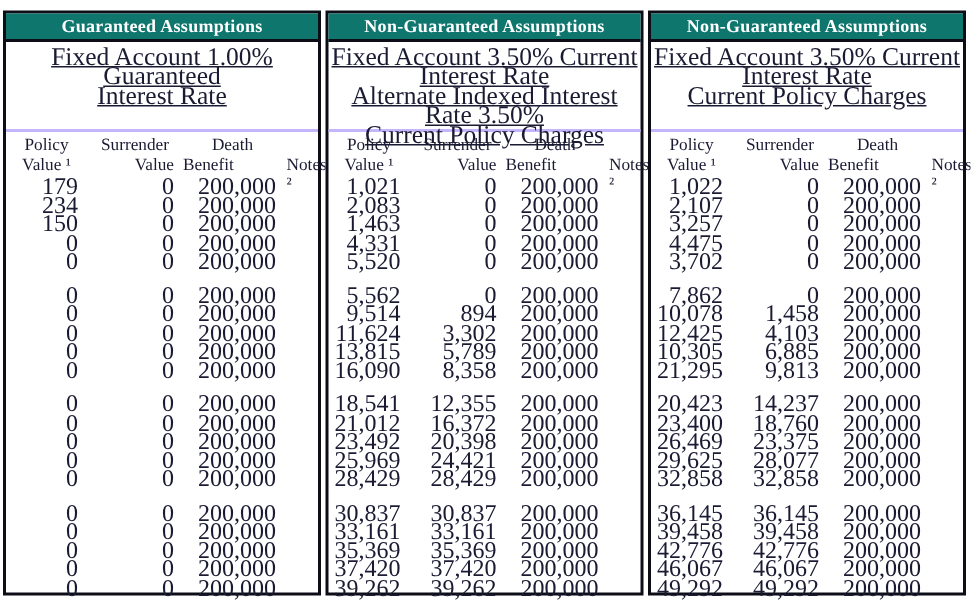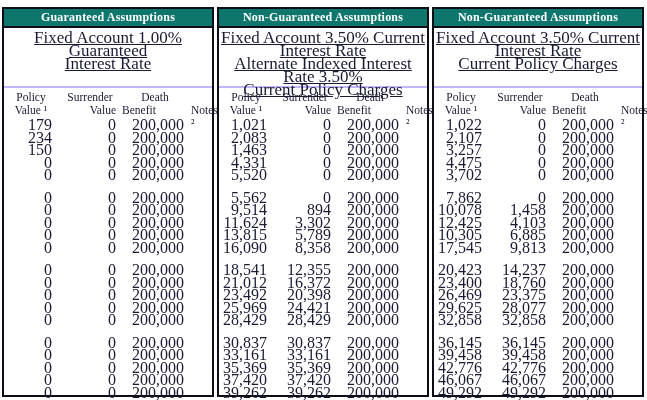--- a/index.html
+++ b/index.html
@@ -456,21 +456,21 @@
           <span class="cell c2">200,000</span>
           <span class="cell notes"></span>
         </div>
         <div class="data-row">
           <span class="cell c0">10,305</span>
           <span class="cell c1">6,885</span>
           <span class="cell c2">200,000</span>
           <span class="cell notes"></span>
         </div>
         <div class="data-row">
-          <span class="cell c0">17,545</span>
+          <span class="cell c0">21,295</span>
           <span class="cell c1">9,813</span>
           <span class="cell c2">200,000</span>
           <span class="cell notes"></span>
         </div>
         <div class="group-gap"></div>
         <div class="data-row">
           <span class="cell c0">20,423</span>
           <span class="cell c1">14,237</span>
           <span class="cell c2">200,000</span>
           <span class="cell notes"></span>

